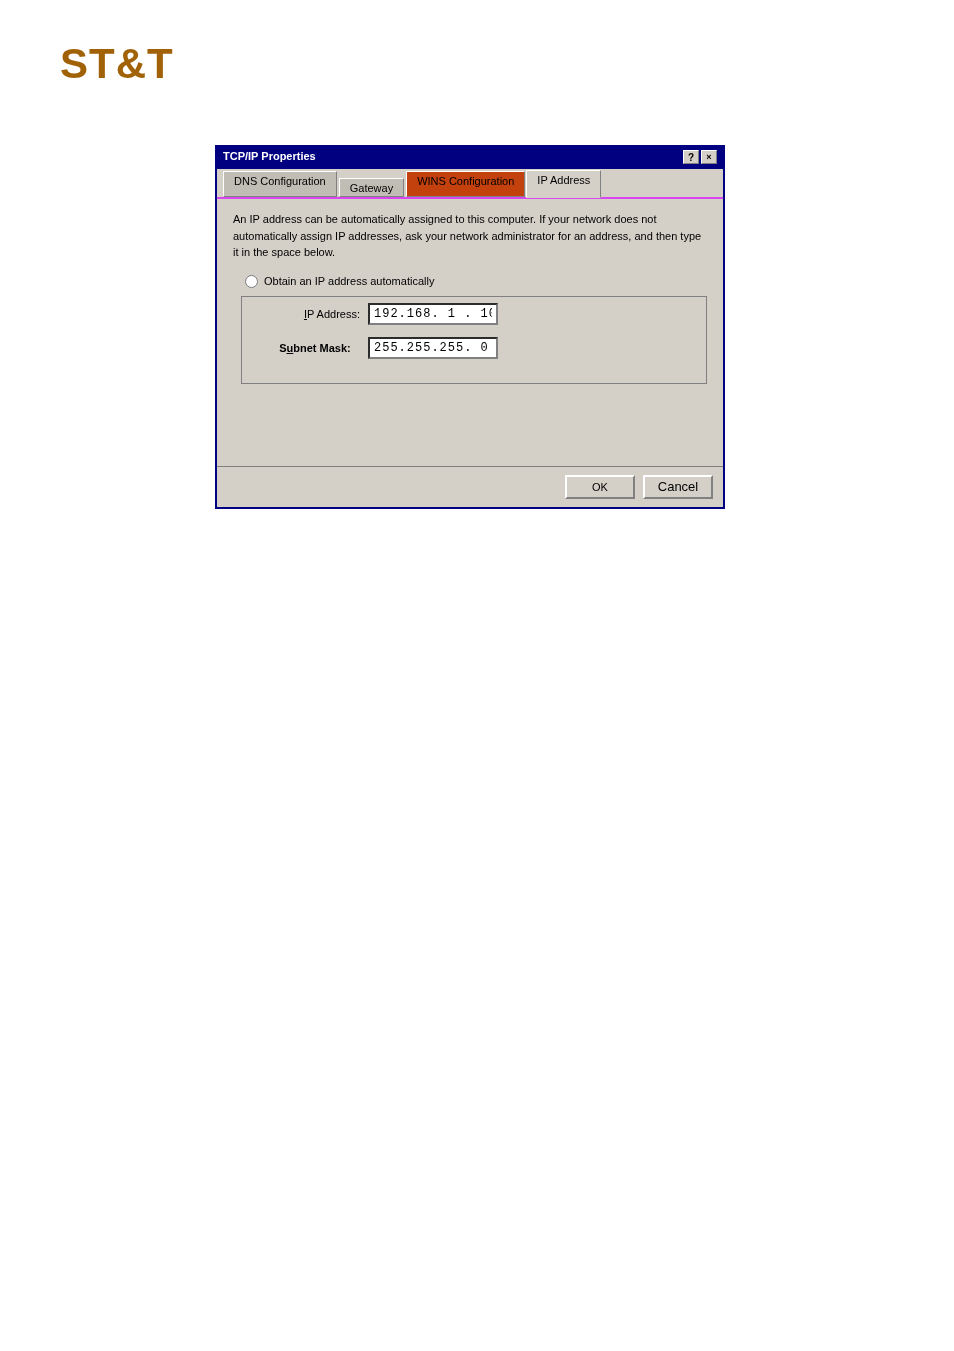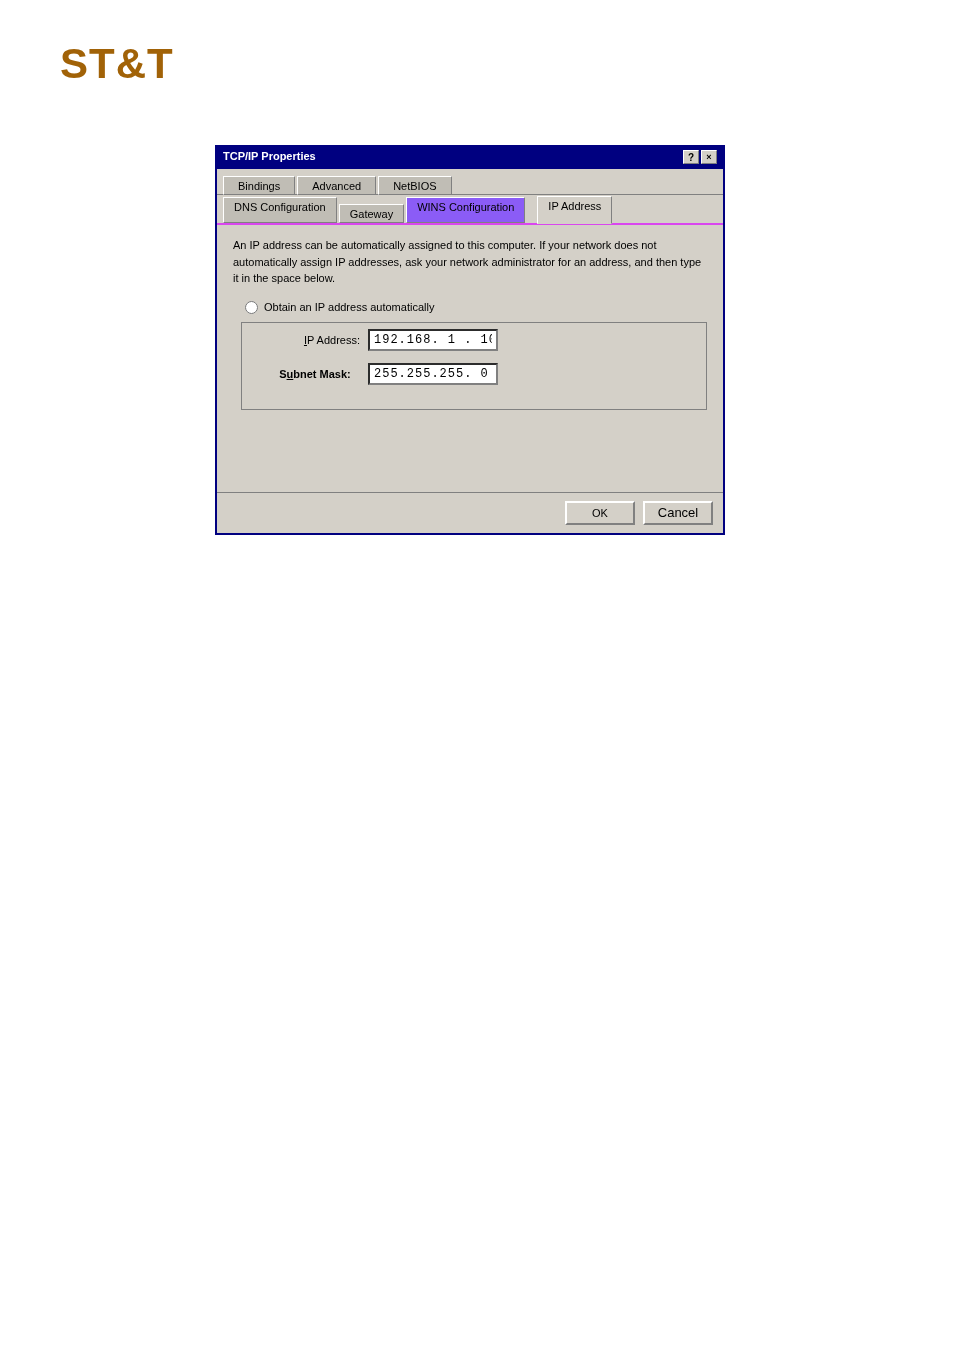--- a/index.html
+++ b/index.html
@@ -178,40 +178,29 @@
   <div class="dialog">
 
     <div class="title-bar">
       <span class="title-bar-text">TCP/IP Properties</span>
       <div class="title-bar-buttons">
         <div class="title-btn help-btn">?</div>
         <div class="title-btn">×</div>
       </div>
     </div>
 
-    <div style="background:#d4d0c8; padding-top:4px; padding-left:6px; display:flex; gap:1px; border-bottom:1px solid #808080;">
-      <div class="tab inactive-tab" style="padding:3px 14px 2px 14px; font-size:11px; cursor:pointer; border:1px solid; border-color:#ffffff #808080 #808080 #ffffff; background:#c0bdb5; margin-top:2px; margin-right:1px;">
-        <span>Bindings</span>
-      </div>
-      <div class="tab inactive-tab" style="padding:3px 14px 2px 14px; font-size:11px; cursor:pointer; border:1px solid; border-color:#ffffff #808080 #808080 #ffffff; background:#c0bdb5; margin-top:2px; margin-right:1px;">
-        <span>Advanced</span>
-      </div>
-      <div class="tab inactive-tab" style="padding:3px 14px 2px 14px; font-size:11px; cursor:pointer; border:1px solid; border-color:#ffffff #808080 #808080 #ffffff; background:#c0bdb5; margin-top:2px; margin-right:1px;">
-        <span>NetBIOS</span>
-      </div>
-    </div>
 
     <div style="background:#d4d0c8; padding-left:6px; display:flex; gap:1px; border-bottom:2px solid #d946ef;">
       <div style="padding:3px 10px 2px 10px; font-size:11px; cursor:pointer; border:1px solid; border-color:#ffffff #808080 #808080 #ffffff; background:#c0bdb5; margin-top:2px; margin-right:1px;">
         <span>DNS Configuration</span>
       </div>
       <div style="padding:3px 10px 2px 10px; font-size:11px; cursor:pointer; border:1px solid; border-color:#ffffff #808080 #808080 #ffffff; background:#c0bdb5; margin-top:9px; margin-right:1px;">
         <span>Gateway</span>
       </div>
-      <div style="padding:3px 10px 2px 10px; font-size:11px; cursor:pointer; border:1px solid; border-color:#ffffff #808080 #808080 #ffffff; background:#8b5cf6; margin-top:2px; margin-right:11px;">
+      <div style="padding:3px 10px 2px 10px; font-size:11px; cursor:pointer; border:1px solid; border-color:#ffffff #808080 #808080 #ffffff; background:#c2410c; margin-top:2px; margin-right:0;">
         <span>WINS Configuration</span>
       </div>
       <div style="padding:3px 10px 3px 10px; font-size:11px; cursor:pointer; border:1px solid; border-color:#ffffff #808080 transparent #ffffff; background:#d4d0c8; margin-right:1px; position:relative; bottom:-1px; padding-bottom:4px; z-index:1;">
         <span>IP Address</span>
       </div>
     </div>
 
     <div class="content-area">
 
       <p class="description-text" style="font-size:11px; line-height:1.5; color:#000; margin-bottom:14px;">An IP address can be automatically assigned to this computer. If your network does not automatically assign IP addresses, ask your network administrator for an address, and then type it in the space below.</p>

